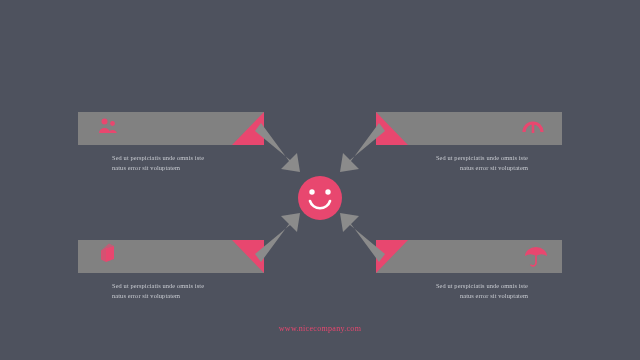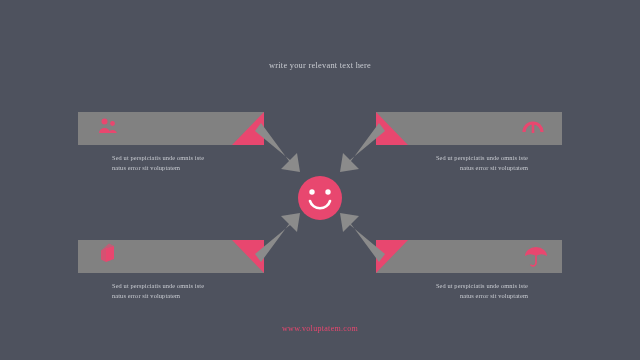--- a/index.html
+++ b/index.html
@@ -64,21 +64,20 @@
   .blurb.tl { left: 112px; top: 153px; text-align: left; }
   .blurb.tr { left: 378px; top: 153px; width: 150px; text-align: right; }
   .blurb.bl { left: 112px; top: 281px; text-align: left; }
   .blurb.br { left: 378px; top: 281px; width: 150px; text-align: right; }
 </style>
 </head>
 <body>
 
 <div class="slide">
 
-  <div class="headline">write your relevant text here</div>
 
   <svg class="canvas" viewBox="0 0 640 360" xmlns="http://www.w3.org/2000/svg">
 
     <g>
       <rect x="78" y="112" width="186" height="33" fill="#818181"></rect>
       <polygon points="264,112 264,145 232,145" fill="#e8476f"></polygon>
       <polygon points="255,131 290,160 281,169 300,172 297,153 289,161 261,123" fill="#8b8b8b"></polygon>
 
       <g fill="#e8476f">
         <circle cx="104.5" cy="121.5" r="3"></circle>
@@ -144,15 +143,15 @@
   <div class="blurb bl">
     <span class="ln">Sed ut perspiciatis unde omnis iste</span>
     <span class="ln">natus error sit voluptatem</span>
   </div>
 
   <div class="blurb br">
     <span class="ln">Sed ut perspiciatis unde omnis iste</span>
     <span class="ln">natus error sit voluptatem</span>
   </div>
 
-  <div class="footer">www.voluptatem.com</div>
+  <div class="footer">www.nicecompany.com</div>
 
 </div>
 
 </body></html>

